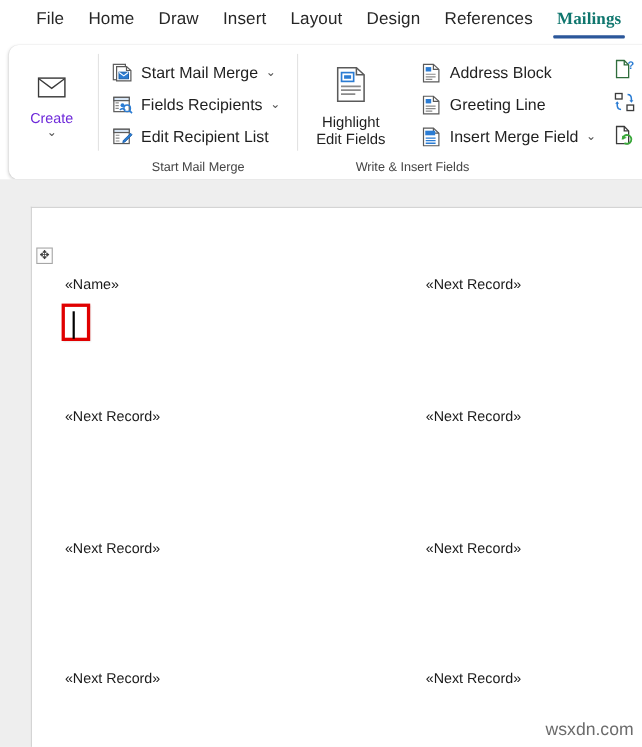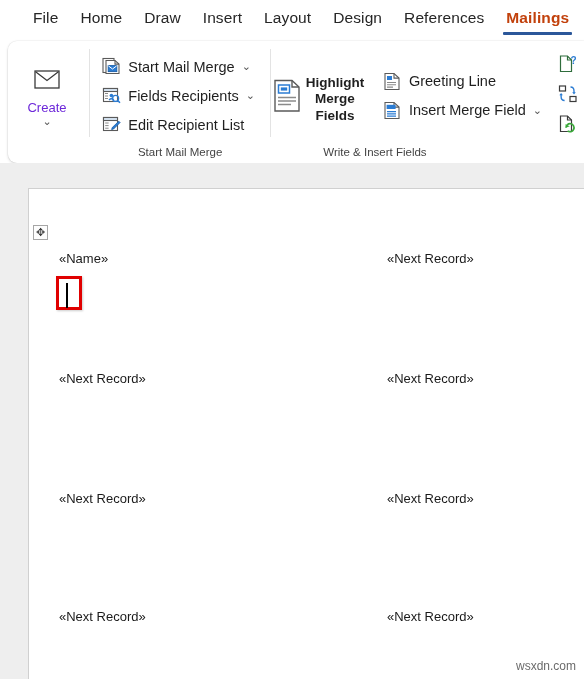--- a/index.html
+++ b/index.html
@@ -20,21 +20,21 @@
   }
   .tab {
     position: relative;
     font-size: 15.5px;
     color: #262626;
     padding: 2px 11px 9px 11px;
     white-space: nowrap;
     cursor: default;
     letter-spacing: 0.1px;
   }
-  .tab.active { font-weight: bold; color: #c2410c; }
+  .tab.active { font-weight: bold; color: #0f766e; font-family: Liberation Serif, serif; }
   .tab.active::after {
     content: "";
     position: absolute;
     left: 8px; right: 8px; bottom: 1px;
     height: 2.5px;
     background: var(--accent, #2b579a);
     border-radius: 1px;
   }
 
   
@@ -58,22 +58,22 @@
   
   .bigbtn {
     display: flex; flex-direction: column; align-items: center; justify-content: center;
     width: 78px; padding: 4px 0 0 0; cursor: default; border-radius: 4px;
   }
   .bigbtn .bi { height: 30px; display: flex; align-items: center; }
   .bigbtn .lbl { font-size: 13px; color: #6d28d9; margin-top: 6px; }
   .bigbtn .chev { margin-top: 1px; }
 
   .bigbtn2 {
-    display: flex; flex-direction: row; align-items: center; justify-content: flex-start;
-    width: 96px; padding-top: 8px; cursor: default; border-radius: 4px; font-weight: bold;
+    display: flex; flex-direction: column; align-items: center; justify-content: flex-start;
+    width: 96px; padding-top: 8px; cursor: default; border-radius: 4px;
   }
   .bigbtn2 .lbl2 {
     font-size: 13.5px; color: #1f1f1f; margin-top: 4px; text-align: center;
     line-height: 1.22;
   }
 
   
   .smallcol { display: flex; flex-direction: column; justify-content: center; padding: 4px 4px 0 6px; }
   .smallbtn {
     display: flex; align-items: center; gap: 7px;
@@ -126,21 +126,21 @@
     width: 26px; height: 34px;
     border: 3px solid #e00000;
     box-shadow: 1px 1px 2px rgba(0,0,0,0.2);
   }
   .caret {
     position: absolute; left: 7px; top: 4px;
     width: 1.6px; height: 25px; background: #000;
   }
   .watermark {
     position: absolute; right: 8px; bottom: 6px;
-    font-size: 12px; color: #6b6b6b;
+    font-size: 16px; color: #6b6b6b;
     font-family: "Liberation Sans", sans-serif;
   }
 </style>
 </head>
 <body>
 
 <div id="app">
 
   <div class="tabbar">
     <div class="tab">File</div>
@@ -234,26 +234,37 @@
             <svg width="32" height="34" viewBox="0 0 32 34">
               <path d="M4 1.5 h17 l7 6.5 v24 h-24 z" fill="#fff" stroke="#5a5a5a" stroke-width="1.4"></path>
               <path d="M21 1.5 v6.5 h7" fill="none" stroke="#5a5a5a" stroke-width="1.4"></path>
               <rect x="7.5" y="6" width="11" height="8" fill="#fff" stroke="#2b7cd3" stroke-width="1.5"></rect>
               <rect x="9.8" y="8.4" width="6.4" height="3.2" fill="#2b7cd3"></rect>
               <path d="M7 18.5 h18 M7 22 h18 M7 25.5 h13" stroke="#8a8a8a" stroke-width="1.6"></path>
             </svg>
           </span>
           <span class="lbl2">
             <span>Highlight</span><br>
-            <span>Merge Fields</span>
+            <span>Edit Fields</span>
           </span>
         </div>
 
         <div class="smallcol" style="padding-left:10px;">
 
+          <div class="smallbtn">
+            <span class="ic">
+              <svg width="18" height="19" viewBox="0 0 18 19">
+                <path d="M2 1.5 h9 l5 4.6 v11.4 h-14 z" fill="#fff" stroke="#5a5a5a" stroke-width="1.1"></path>
+                <path d="M11 1.5 v4.6 h5" fill="none" stroke="#5a5a5a" stroke-width="1.1"></path>
+                <rect x="4" y="4" width="5" height="4" fill="#2b7cd3"></rect>
+                <path d="M4 10.5 h9 M4 12.8 h9 M4 15.1 h6" stroke="#8a8a8a" stroke-width="1.1"></path>
+              </svg>
+            </span>
+            <span class="lbl">Address Block</span>
+          </div>
 
           <div class="smallbtn">
             <span class="ic">
               <svg width="18" height="19" viewBox="0 0 18 19">
                 <path d="M2 1.5 h9 l5 4.6 v11.4 h-14 z" fill="#fff" stroke="#5a5a5a" stroke-width="1.1"></path>
                 <path d="M11 1.5 v4.6 h5" fill="none" stroke="#5a5a5a" stroke-width="1.1"></path>
                 <rect x="4" y="4" width="5" height="4" fill="#2b7cd3"></rect>
                 <path d="M4 10.5 h9 M4 12.8 h9 M4 15.1 h6" stroke="#8a8a8a" stroke-width="1.1"></path>
               </svg>
             </span>

